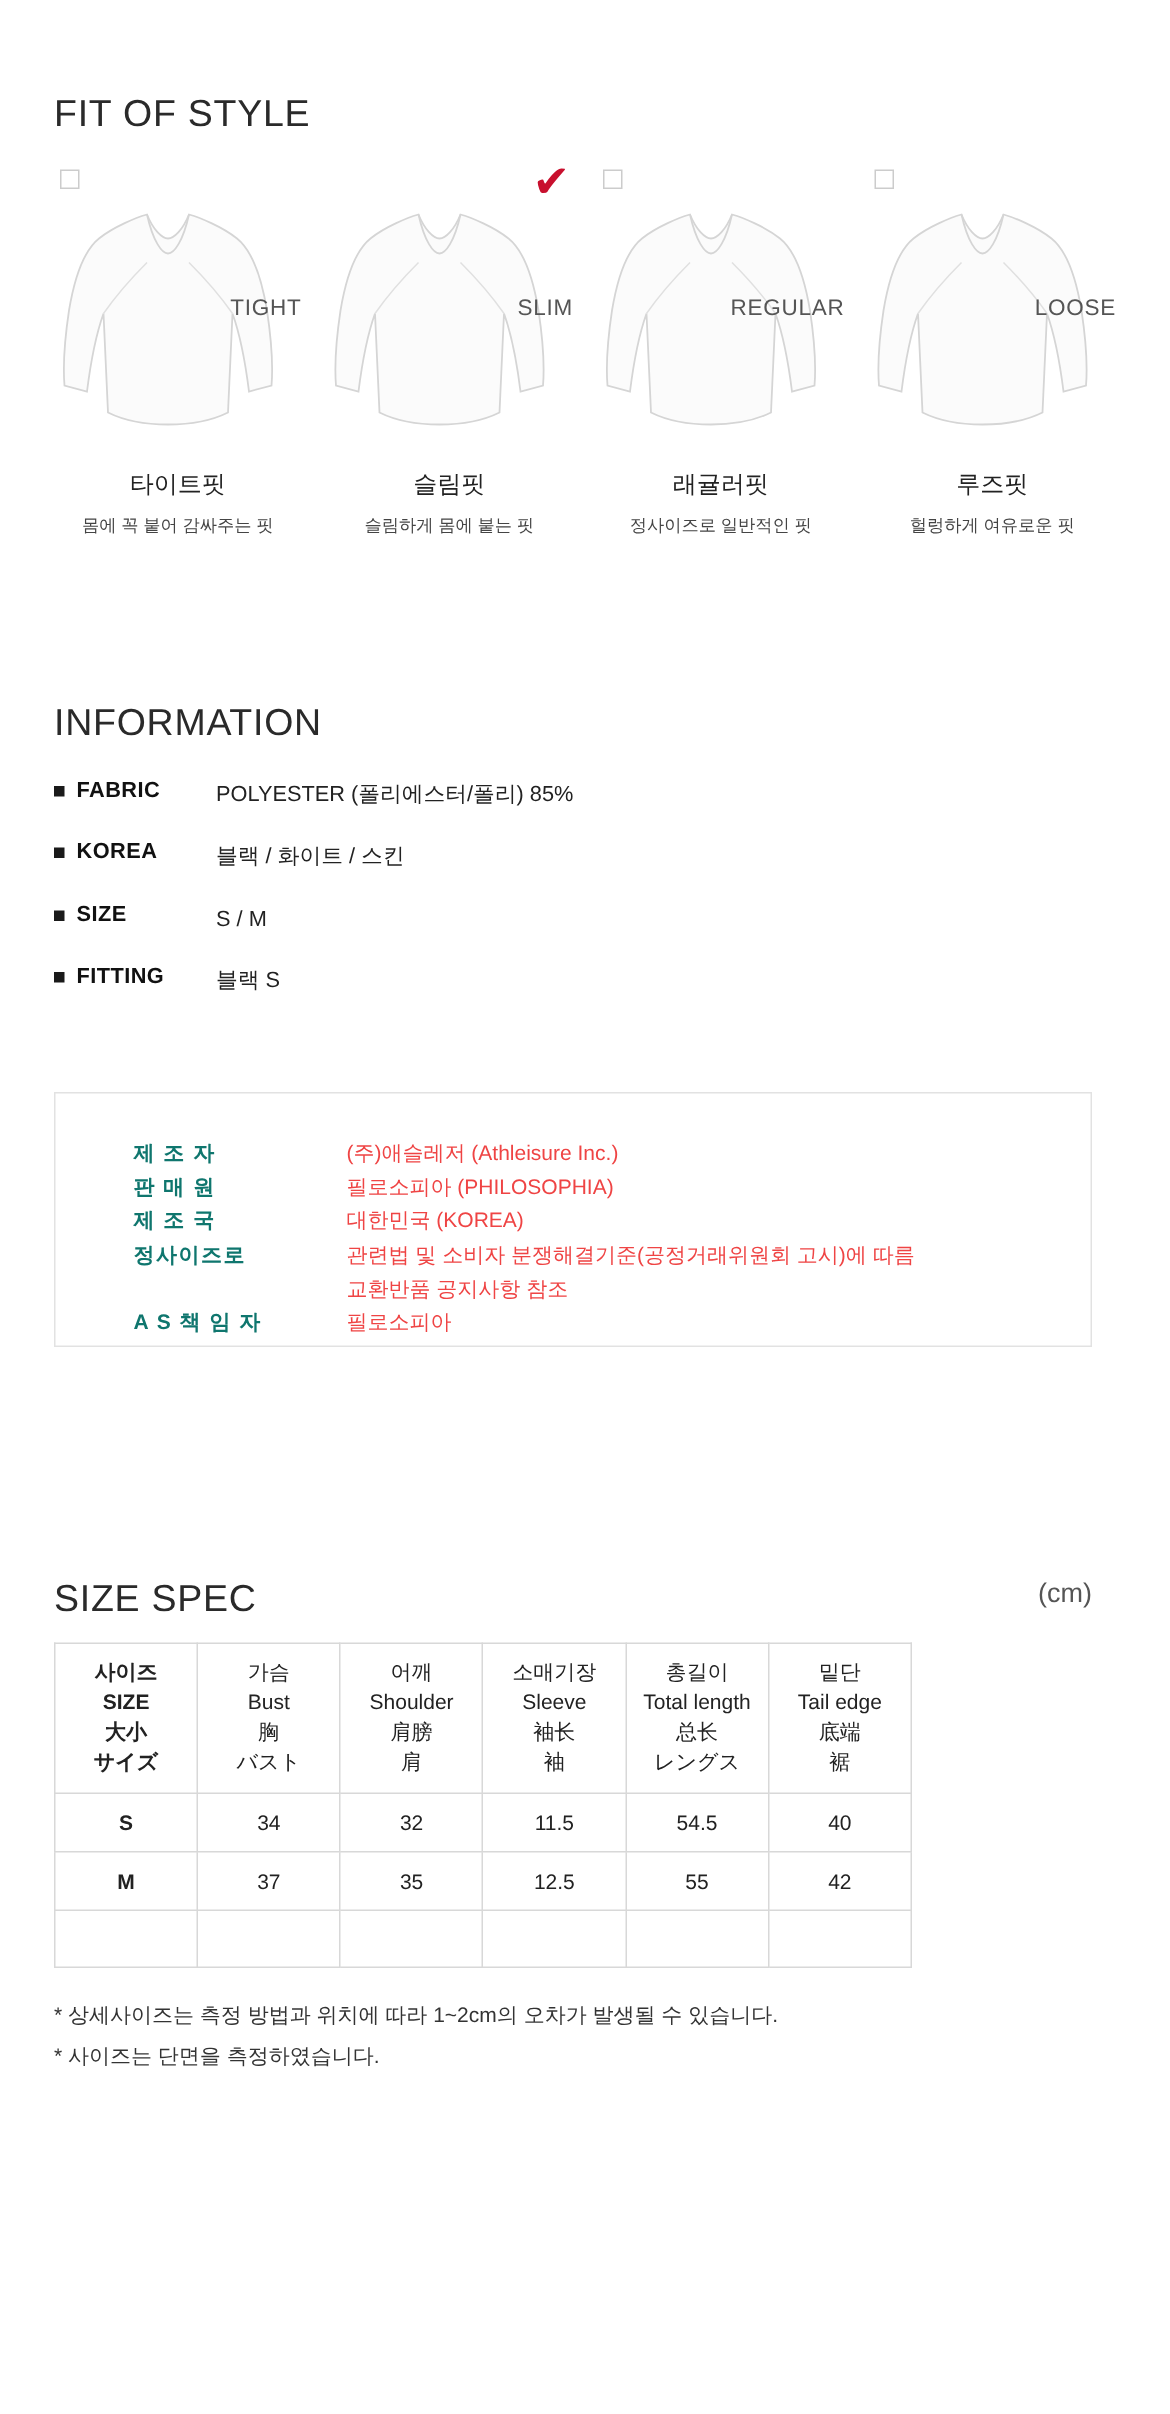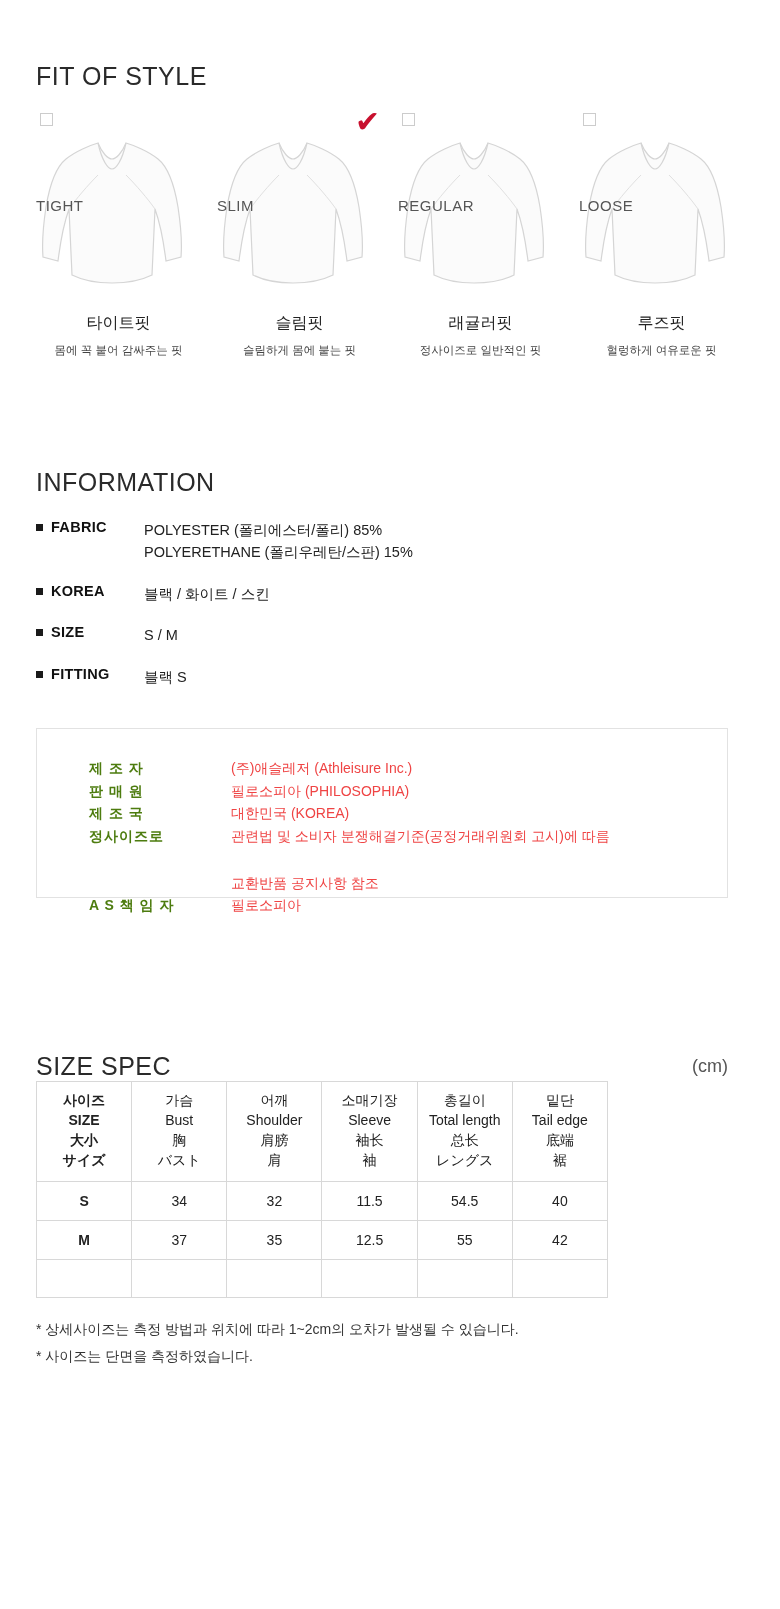--- a/index.html
+++ b/index.html
@@ -66,21 +66,21 @@
     line-height: 1;
   }
   .shirt-wrap {
     height: 160px;
     position: relative;
   }
   .shirt-label {
     position: absolute;
     width: 100%;
     top: 62px;
-    text-align: left;
+    text-align: right;
     font-size: 15px;
     color: #555555;
     letter-spacing: 0.5px;
   }
   .fit-name {
     margin-top: 18px;
     font-size: 16px;
     color: #222;
   }
   .fit-desc {
@@ -137,43 +137,43 @@
     padding: 28px 0 0 52px;
   }
   .maker-row {
     display: flex;
     font-size: 14px;
     line-height: 1.62;
   }
   .maker-key {
     width: 142px;
     font-weight: bold;
-    color: #4d7c0f;
+    color: #0f766e;
     letter-spacing: 1px;
     flex: none;
   }
   .maker-val {
     color: #ef4444;
   }
   .maker-val .sub {
     display: block;
-    margin-top: 24px;
   }
 
   
   #spec-section {
     position: absolute;
     left: 36px;
     top: 1052px;
     width: 692px;
   }
   .spec-head {
     display: flex;
-    align-items: center;
+    align-items: flex-start;
     justify-content: space-between;
+    margin-bottom: 14px;
   }
   .spec-unit {
     font-size: 18px;
     color: #555;
   }
   table.spec {
     border-collapse: collapse;
     width: 572px;
     table-layout: fixed;
   }
@@ -288,21 +288,20 @@
 <div id="info-section">
   <div id="info-title" class="section-title">INFORMATION</div>
 
   <div class="info-row">
     <div class="info-key">
       <span class="bullet-sq"></span>
       <span>FABRIC</span>
     </div>
     <div class="info-val">
       <div>POLYESTER (폴리에스터/폴리) 85%</div>
-      <div>POLYERETHANE (폴리우레탄/스판) 15%</div>
     </div>
   </div>
 
   <div class="info-row">
     <div class="info-key">
       <span class="bullet-sq"></span>
       <span>KOREA</span>
     </div>
     <div class="info-val">블랙 / 화이트 / 스킨</div>
   </div>

